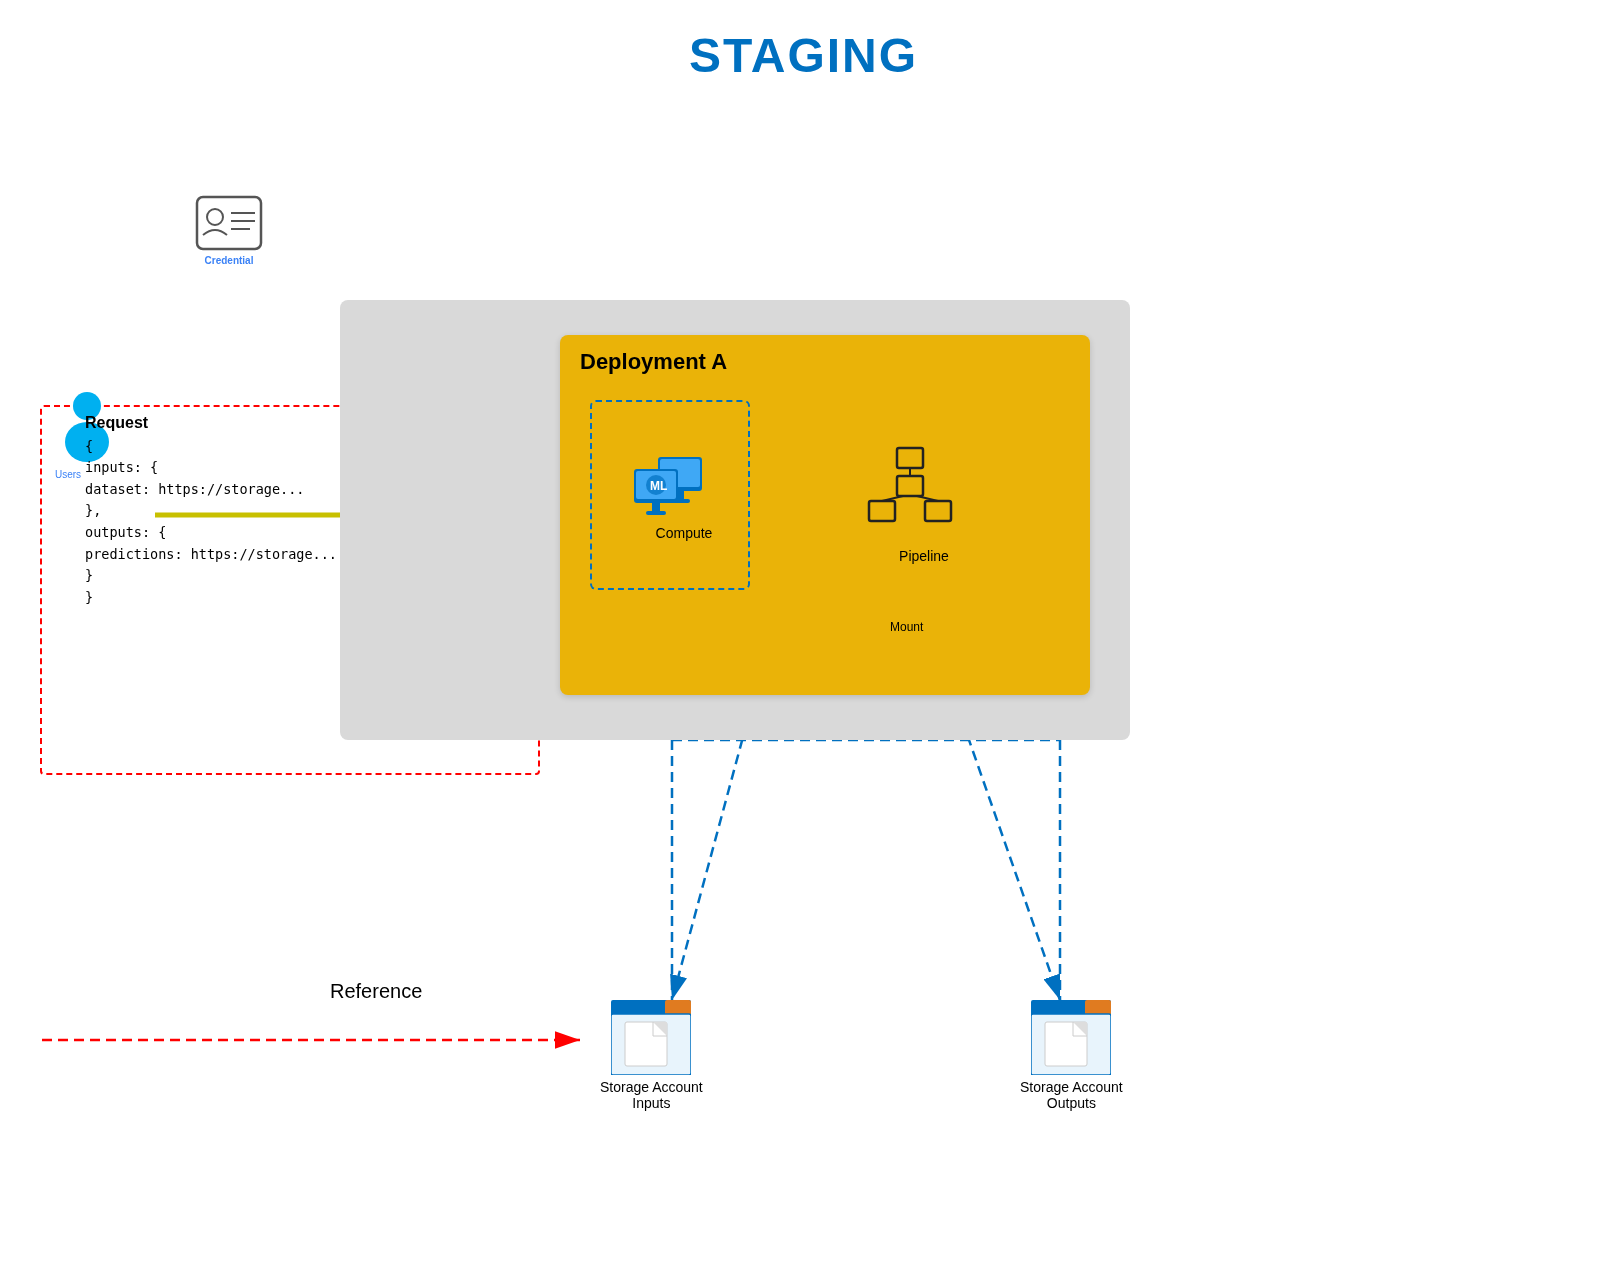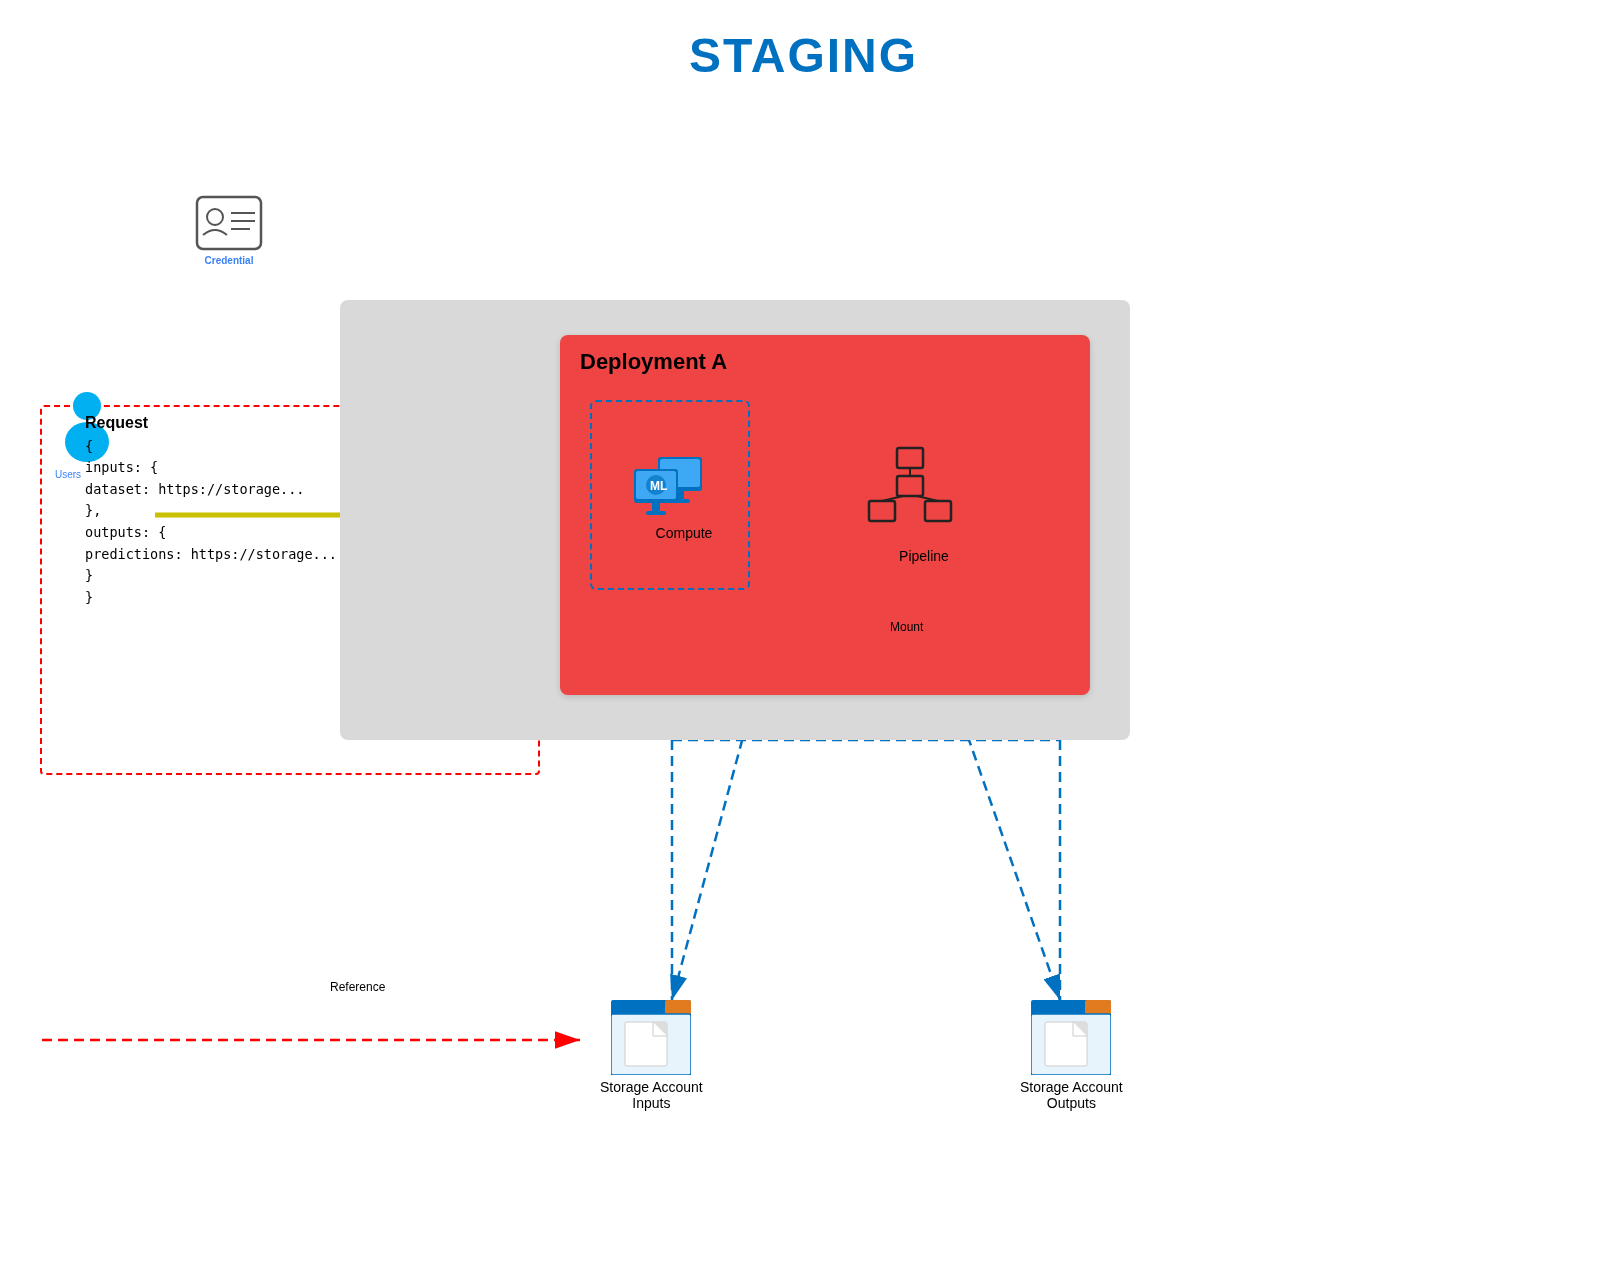--- a/index.html
+++ b/index.html
@@ -267,21 +267,21 @@
   <div>        dataset: https://storage...</div>
   <div>    },</div>
   <div>    outputs: {</div>
   <div>        predictions: https://storage...</div>
   <div>    }</div>
   <div>}</div>
 </div>
 
 <div class="deployment-area" style="position:absolute; top:300px; left:340px; width:790px; height:440px; background:#d9d9d9; border-radius:8px;">
 
-  <div class="deployment-a-box" style="position:absolute; top:35px; left:220px; width:530px; height:360px; background:#ef4444; border-radius:8px; box-shadow:0 2px 6px rgba(0,0,0,0.15);">
+  <div class="deployment-a-box" style="position:absolute; top:35px; left:220px; width:530px; height:360px; background:#eab308; border-radius:8px; box-shadow:0 2px 6px rgba(0,0,0,0.15);">
     <div class="deployment-a-title">Deployment A</div>
 
     <div class="compute-box" style="position:absolute; top:65px; left:30px; width:160px; height:190px; border:2.5px dashed #0070c0; border-radius:6px; display:flex; flex-direction:column; align-items:center; justify-content:center;">
 
       <svg width="80" height="70" viewBox="0 0 80 70">
 
         <rect x="28" y="8" width="44" height="34" rx="3" fill="#0070c0"></rect>
         <rect x="30" y="10" width="40" height="28" rx="2" fill="#3fa8f5"></rect>
 
         <rect x="46" y="42" width="8" height="8" fill="#0070c0"></rect>
@@ -318,21 +318,21 @@
         <line x1="52" y1="50" x2="73" y2="55" stroke="#222" stroke-width="2"></line>
       </svg>
       <div class="icon-sublabel">Pipeline</div>
     </div>
   </div>
 
 </div>
 
 <div style="position:absolute; top:620px; left:890px; font-size:12px; color:#000;">Mount</div>
 
-<div style="position:absolute; top:980px; left:330px; font-size:12px; color:#000;">Reference</div>
+<div style="position:absolute; top:980px; left:330px; font-size:20px; color:#000;">Reference</div>
 
 <div class="storage-inputs" style="position:absolute; top:1000px; left:600px; display:flex; flex-direction:column; align-items:center;">
   <svg width="80" height="75" viewBox="0 0 80 75">
 
     <rect x="0" y="0" width="80" height="18" rx="2" fill="#0070c0"></rect>
 
     <rect x="54" y="0" width="26" height="18" rx="2" fill="#e07b20"></rect>
 
     <rect x="0" y="14" width="80" height="61" rx="2" fill="#e8f4fc" stroke="#0070c0" stroke-width="1.5"></rect>
 

